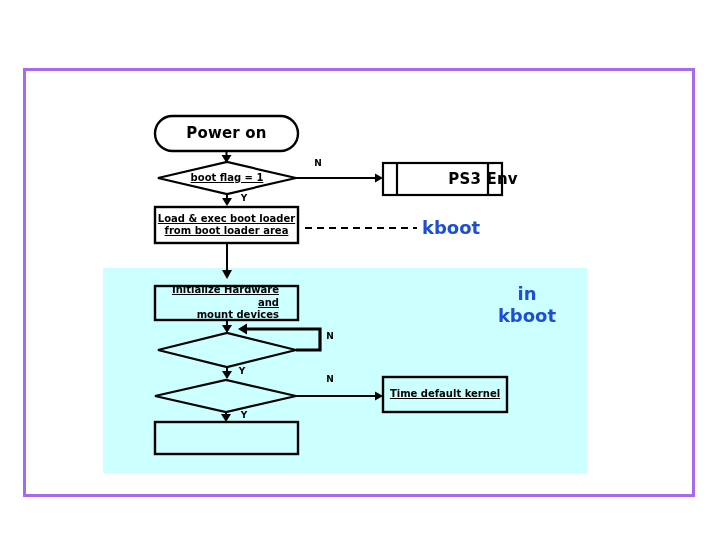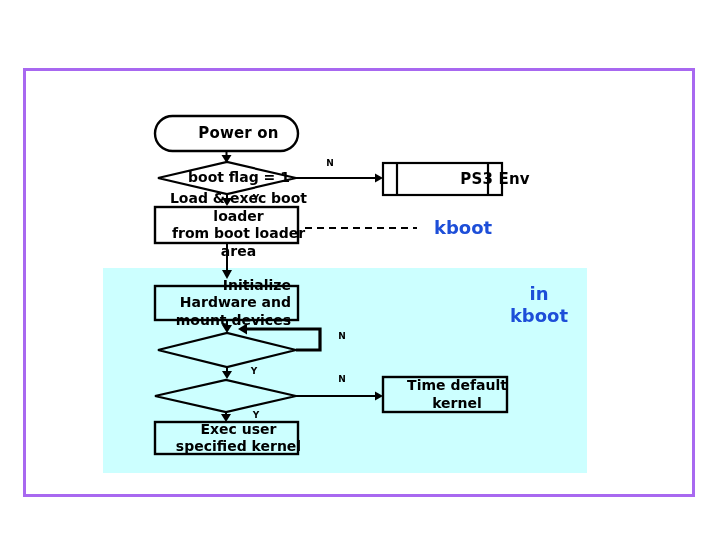--- a/index.html
+++ b/index.html
@@ -11,25 +11,25 @@
     position:absolute;left:23px;top:68px;width:666px;height:423px;
     border:3px solid #a868f0;background:transparent;
   }
   .region{
     position:absolute;left:103px;top:268px;width:484px;height:205px;
     background:#ccffff;
   }
   svg.wires{position:absolute;left:0;top:0;width:720px;height:540px;}
   .lbl{
     position:absolute;display:flex;align-items:center;justify-content:center;
-    text-align:center;color:#000;font-weight:bold;line-height:1.25;padding-left:12px;
+    text-align:center;color:#000;font-weight:bold;line-height:1.25;
   }
   .lbl .ln{display:block;}
   .t-big{font-size:15px;letter-spacing:0.2px;}
-  .t-sm{font-size:14px;}
+  .t-sm{font-size:10px;text-decoration:underline;}
   .t-edge{font-size:9px;}
   .t-note{font-size:18px;color:#1d4ed8;}
   .stack{display:block;}
 </style>
 </head>
 <body>
 
 <div id="stage">
 
   <div class="frame"></div>
@@ -117,15 +117,14 @@
 
   <div class="lbl t-edge" style="left:324px;top:331px;width:12px;height:12px;">N</div>
   <div class="lbl t-edge" style="left:236px;top:366px;width:12px;height:12px;">Y</div>
 
 
   <div class="lbl t-edge" style="left:324px;top:374px;width:12px;height:12px;">N</div>
   <div class="lbl t-edge" style="left:238px;top:410px;width:12px;height:12px;">Y</div>
 
   <div class="lbl t-sm" style="left:383px;top:377px;width:124px;height:35px;">Time default kernel</div>
 
-  <div class="lbl t-sm" style="left:155px;top:422px;width:143px;height:32px;">Exec user specified kernel</div>
 
 </div>
 
 </body></html>

